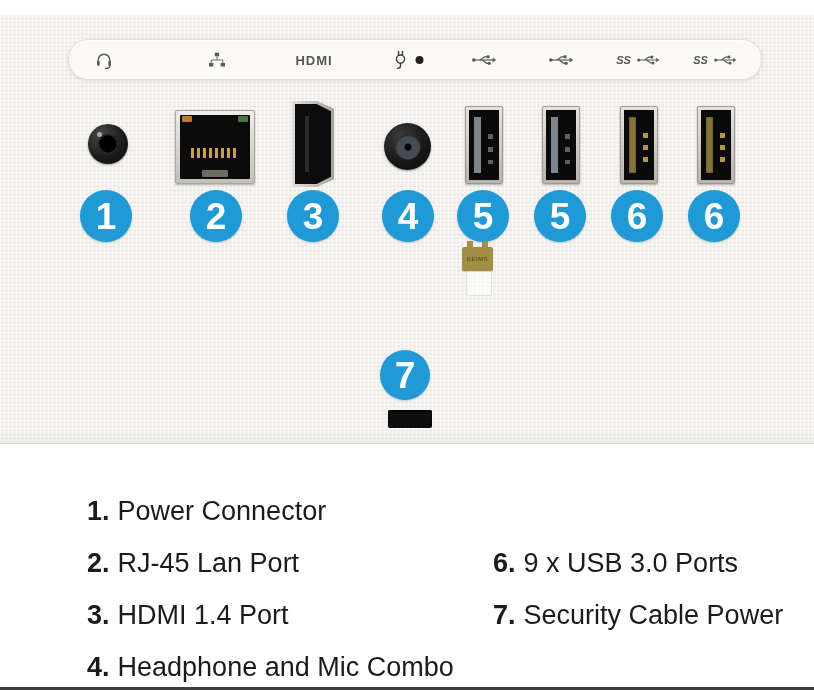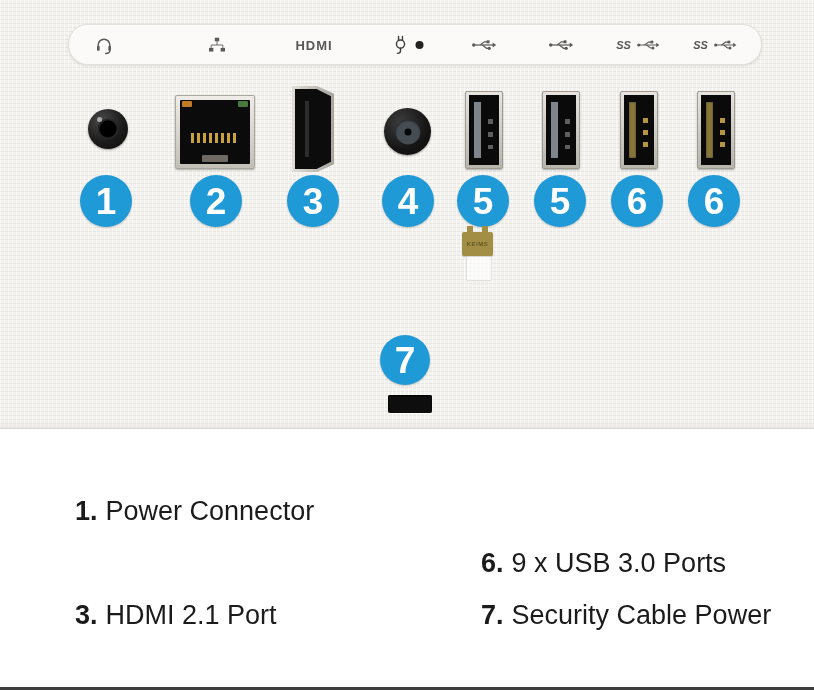--- a/index.html
+++ b/index.html
@@ -2,21 +2,21 @@
 <html><head>
 <meta charset="utf-8">
 <style>
   html,body{margin:0;padding:0;background:#ffffff;}
   .stage{
     position:relative;width:814px;height:690px;overflow:hidden;
     background:#ffffff;font-family:"Liberation Sans",sans-serif;
   }
   
   .panel{
-    position:absolute;left:0;top:0;width:814px;height:428px;
+    position:absolute;left:0;top:15px;width:814px;height:428px;
     background-color:#f3f2ef;
     background-image:
       repeating-linear-gradient(90deg, rgba(255,255,255,.55) 0 1px, rgba(0,0,0,0) 1px 4px),
       repeating-linear-gradient(0deg, rgba(221,218,213,.45) 0 1px, rgba(0,0,0,0) 1px 4px);
     border-bottom:1px solid #dcd9d4;
   }
   .panel::after{content:"";position:absolute;left:0;right:0;bottom:0;height:10px;
     background:linear-gradient(rgba(255,255,255,0),rgba(230,228,224,.55));}
   
   .icon-strip{
@@ -84,21 +84,21 @@
   .tag::before{content:"";position:absolute;left:5px;top:-6px;width:6px;height:7px;background:#a28e45;}
   .tag::after{content:"";position:absolute;right:5px;top:-6px;width:6px;height:7px;background:#a28e45;}
   .tag .tag-text{font-size:6px;color:#645621;font-weight:bold;letter-spacing:.5px;}
   .tag-plastic{position:absolute;left:466px;top:256px;width:24px;height:23px;background:rgba(255,255,255,.6);
     border:1px solid rgba(200,198,192,.5);border-radius:2px;}
 
   .security-slot{position:absolute;left:388px;top:395px;width:44px;height:18px;background:#0e0e0e;border-radius:2px;
     box-shadow:0 1px 0 rgba(255,255,255,.7), inset 0 1px 2px #000;}
 
   
-  .legend-item{position:absolute;white-space:nowrap;font-size:27px;color:#1b1b1b;line-height:1;}
+  .legend-item{position:absolute;white-space:nowrap;font-size:27px;color:#1b1b1b;line-height:1;margin-left:12px;}
   .lnum{font-weight:bold;margin-right:8px;}
   .bottom-rule{position:absolute;left:0;top:687px;width:814px;height:3px;background:#3e3e3e;}
 </style>
 </head>
 <body>
 
 <div class="stage">
 
   <div class="panel">
 
@@ -239,22 +239,28 @@
     </div>
     <div class="tag-plastic"></div>
 
     <div class="callout" style="left:380px;top:335px;width:50px;height:50px;background:#1f9ad7">7</div>
     <div class="security-slot"></div>
   </div>
 
   <div class="legend-item" style="left:75px;top:498px">
     <span class="lnum">1.</span><span class="llabel">Power Connector</span>
   </div>
+  <div class="legend-item" style="left:75px;top:550px">
+    <span class="lnum">2.</span><span class="llabel">RJ-45 Lan Port</span>
+  </div>
   <div class="legend-item" style="left:75px;top:602px">
-    <span class="lnum">3.</span><span class="llabel">HDMI 2.1 Port</span>
+    <span class="lnum">3.</span><span class="llabel">HDMI 1.4 Port</span>
+  </div>
+  <div class="legend-item" style="left:75px;top:654px">
+    <span class="lnum">4.</span><span class="llabel">Headphone and Mic Combo</span>
   </div>
   <div class="legend-item" style="left:481px;top:550px">
     <span class="lnum">6.</span><span class="llabel">9 x USB 3.0 Ports</span>
   </div>
   <div class="legend-item" style="left:481px;top:602px">
     <span class="lnum">7.</span><span class="llabel">Security Cable Power</span>
   </div>
 
   <div class="bottom-rule"></div>
 </div>

